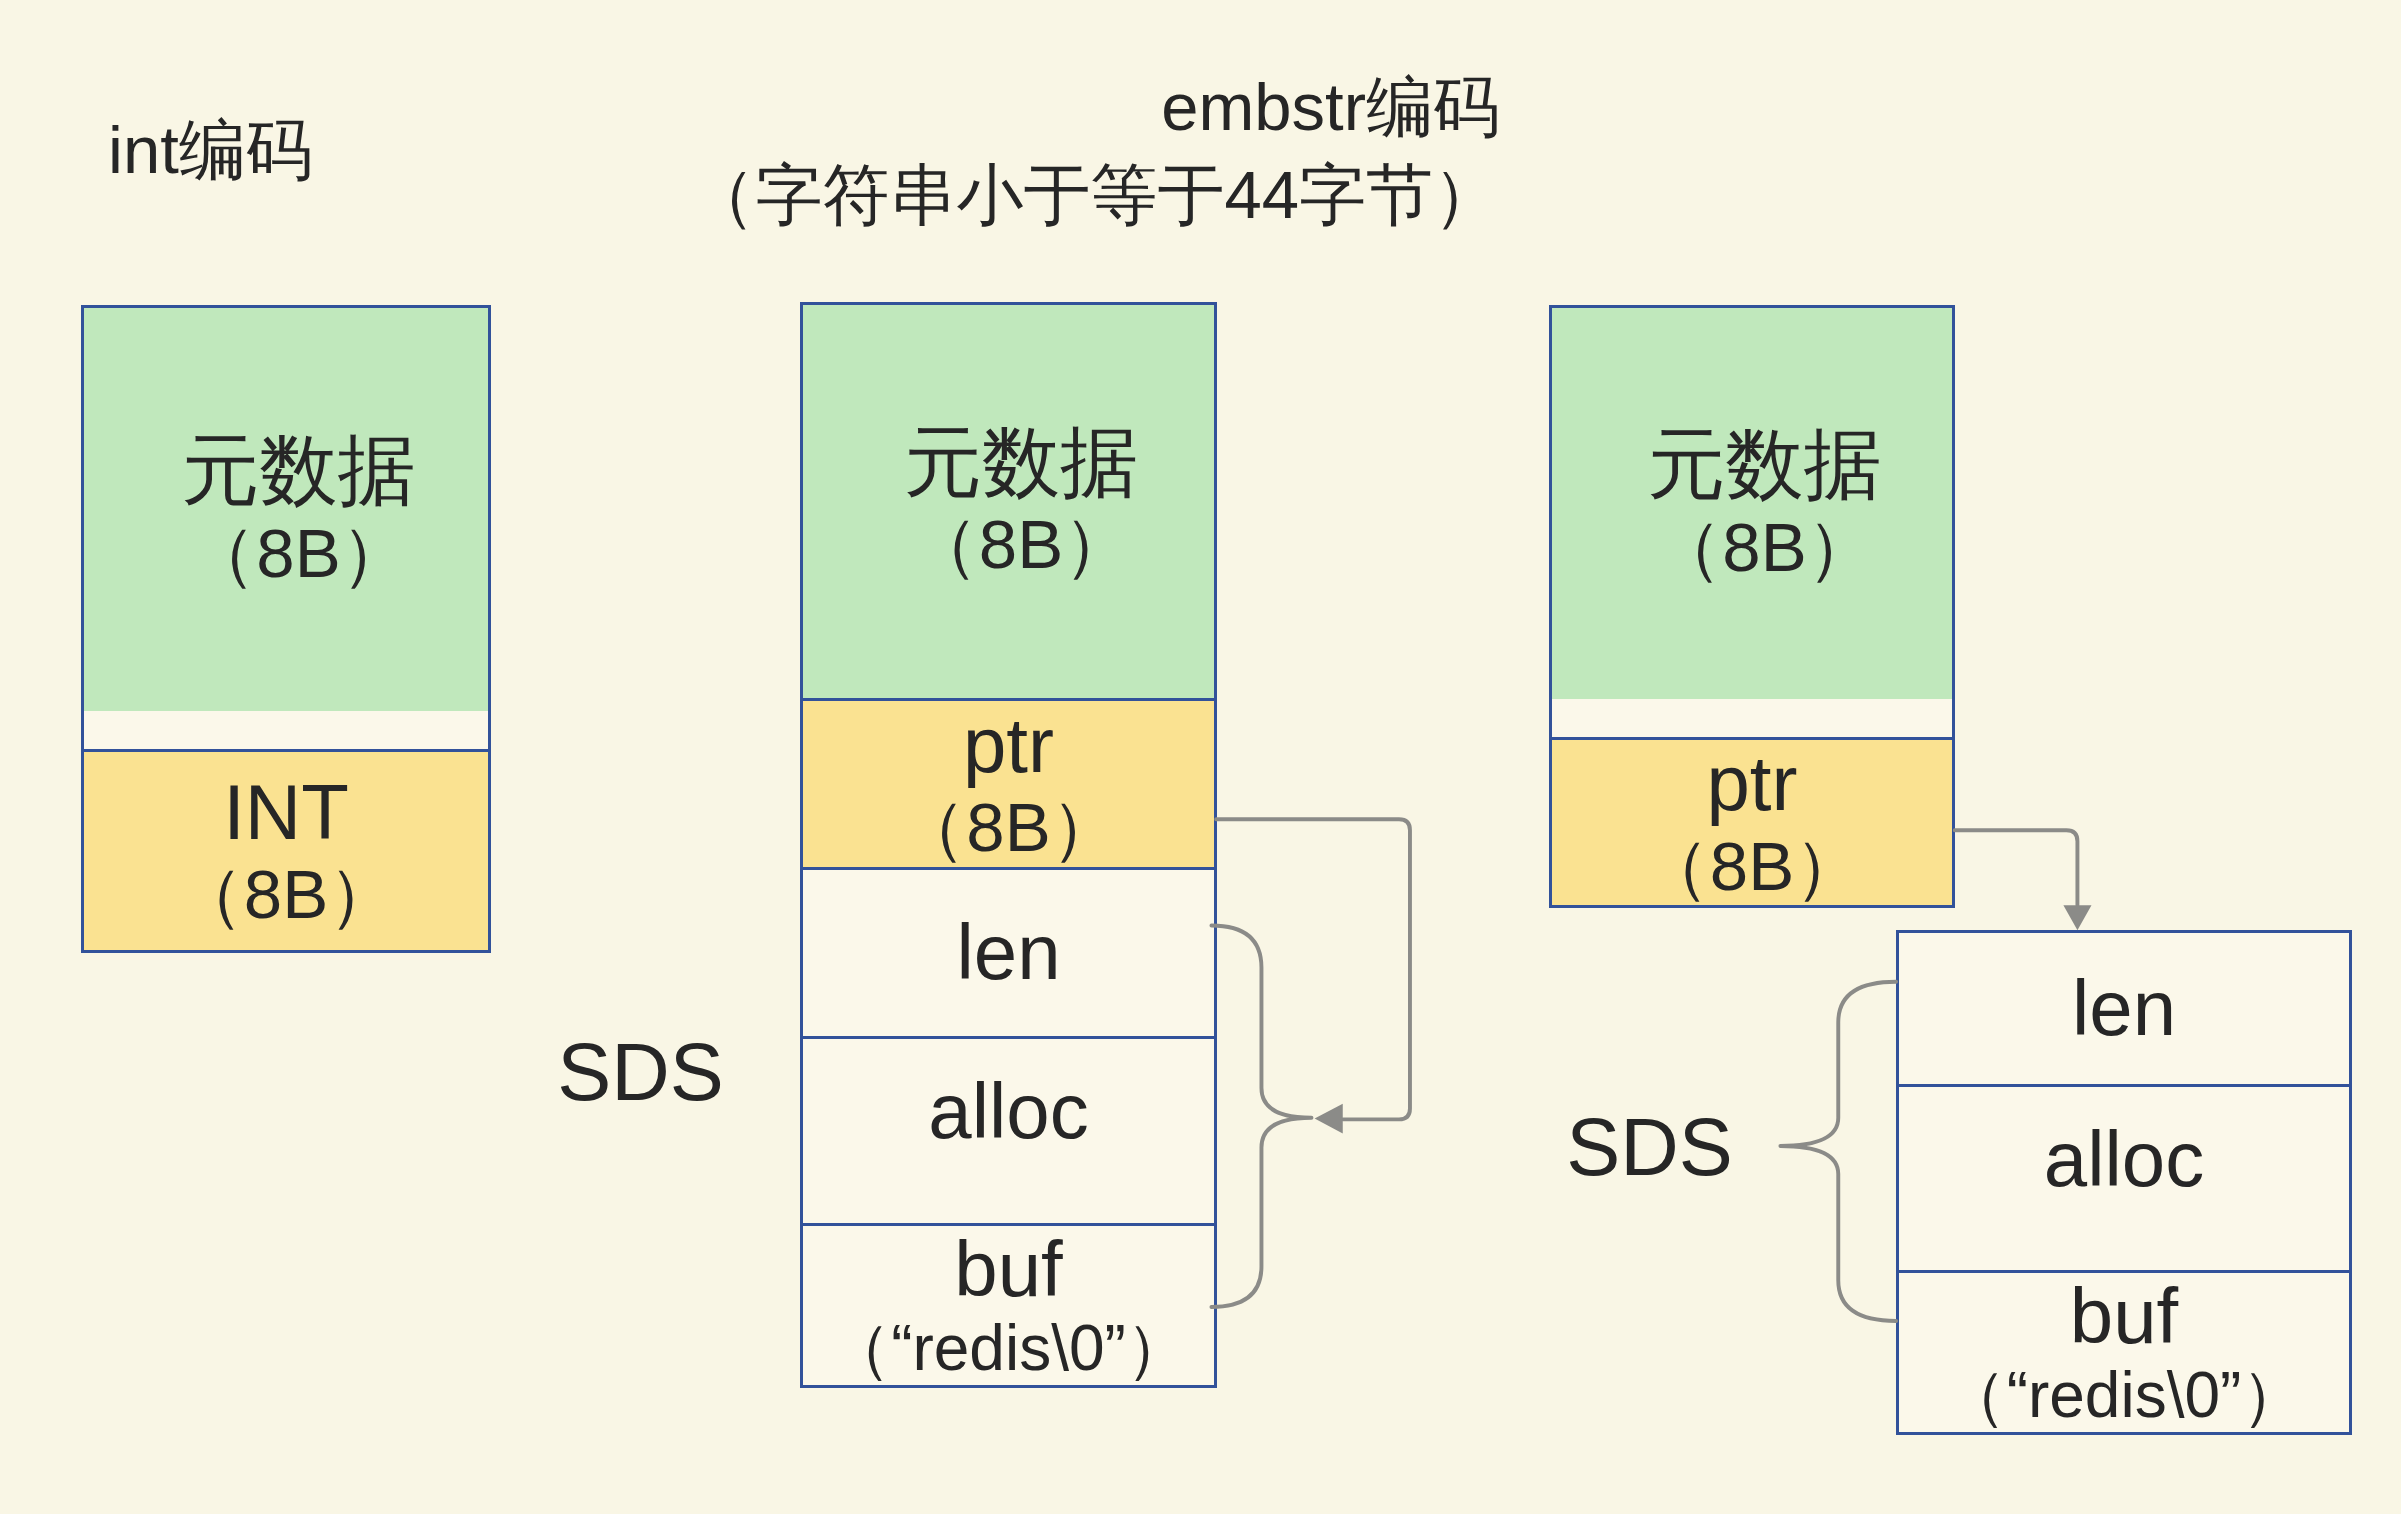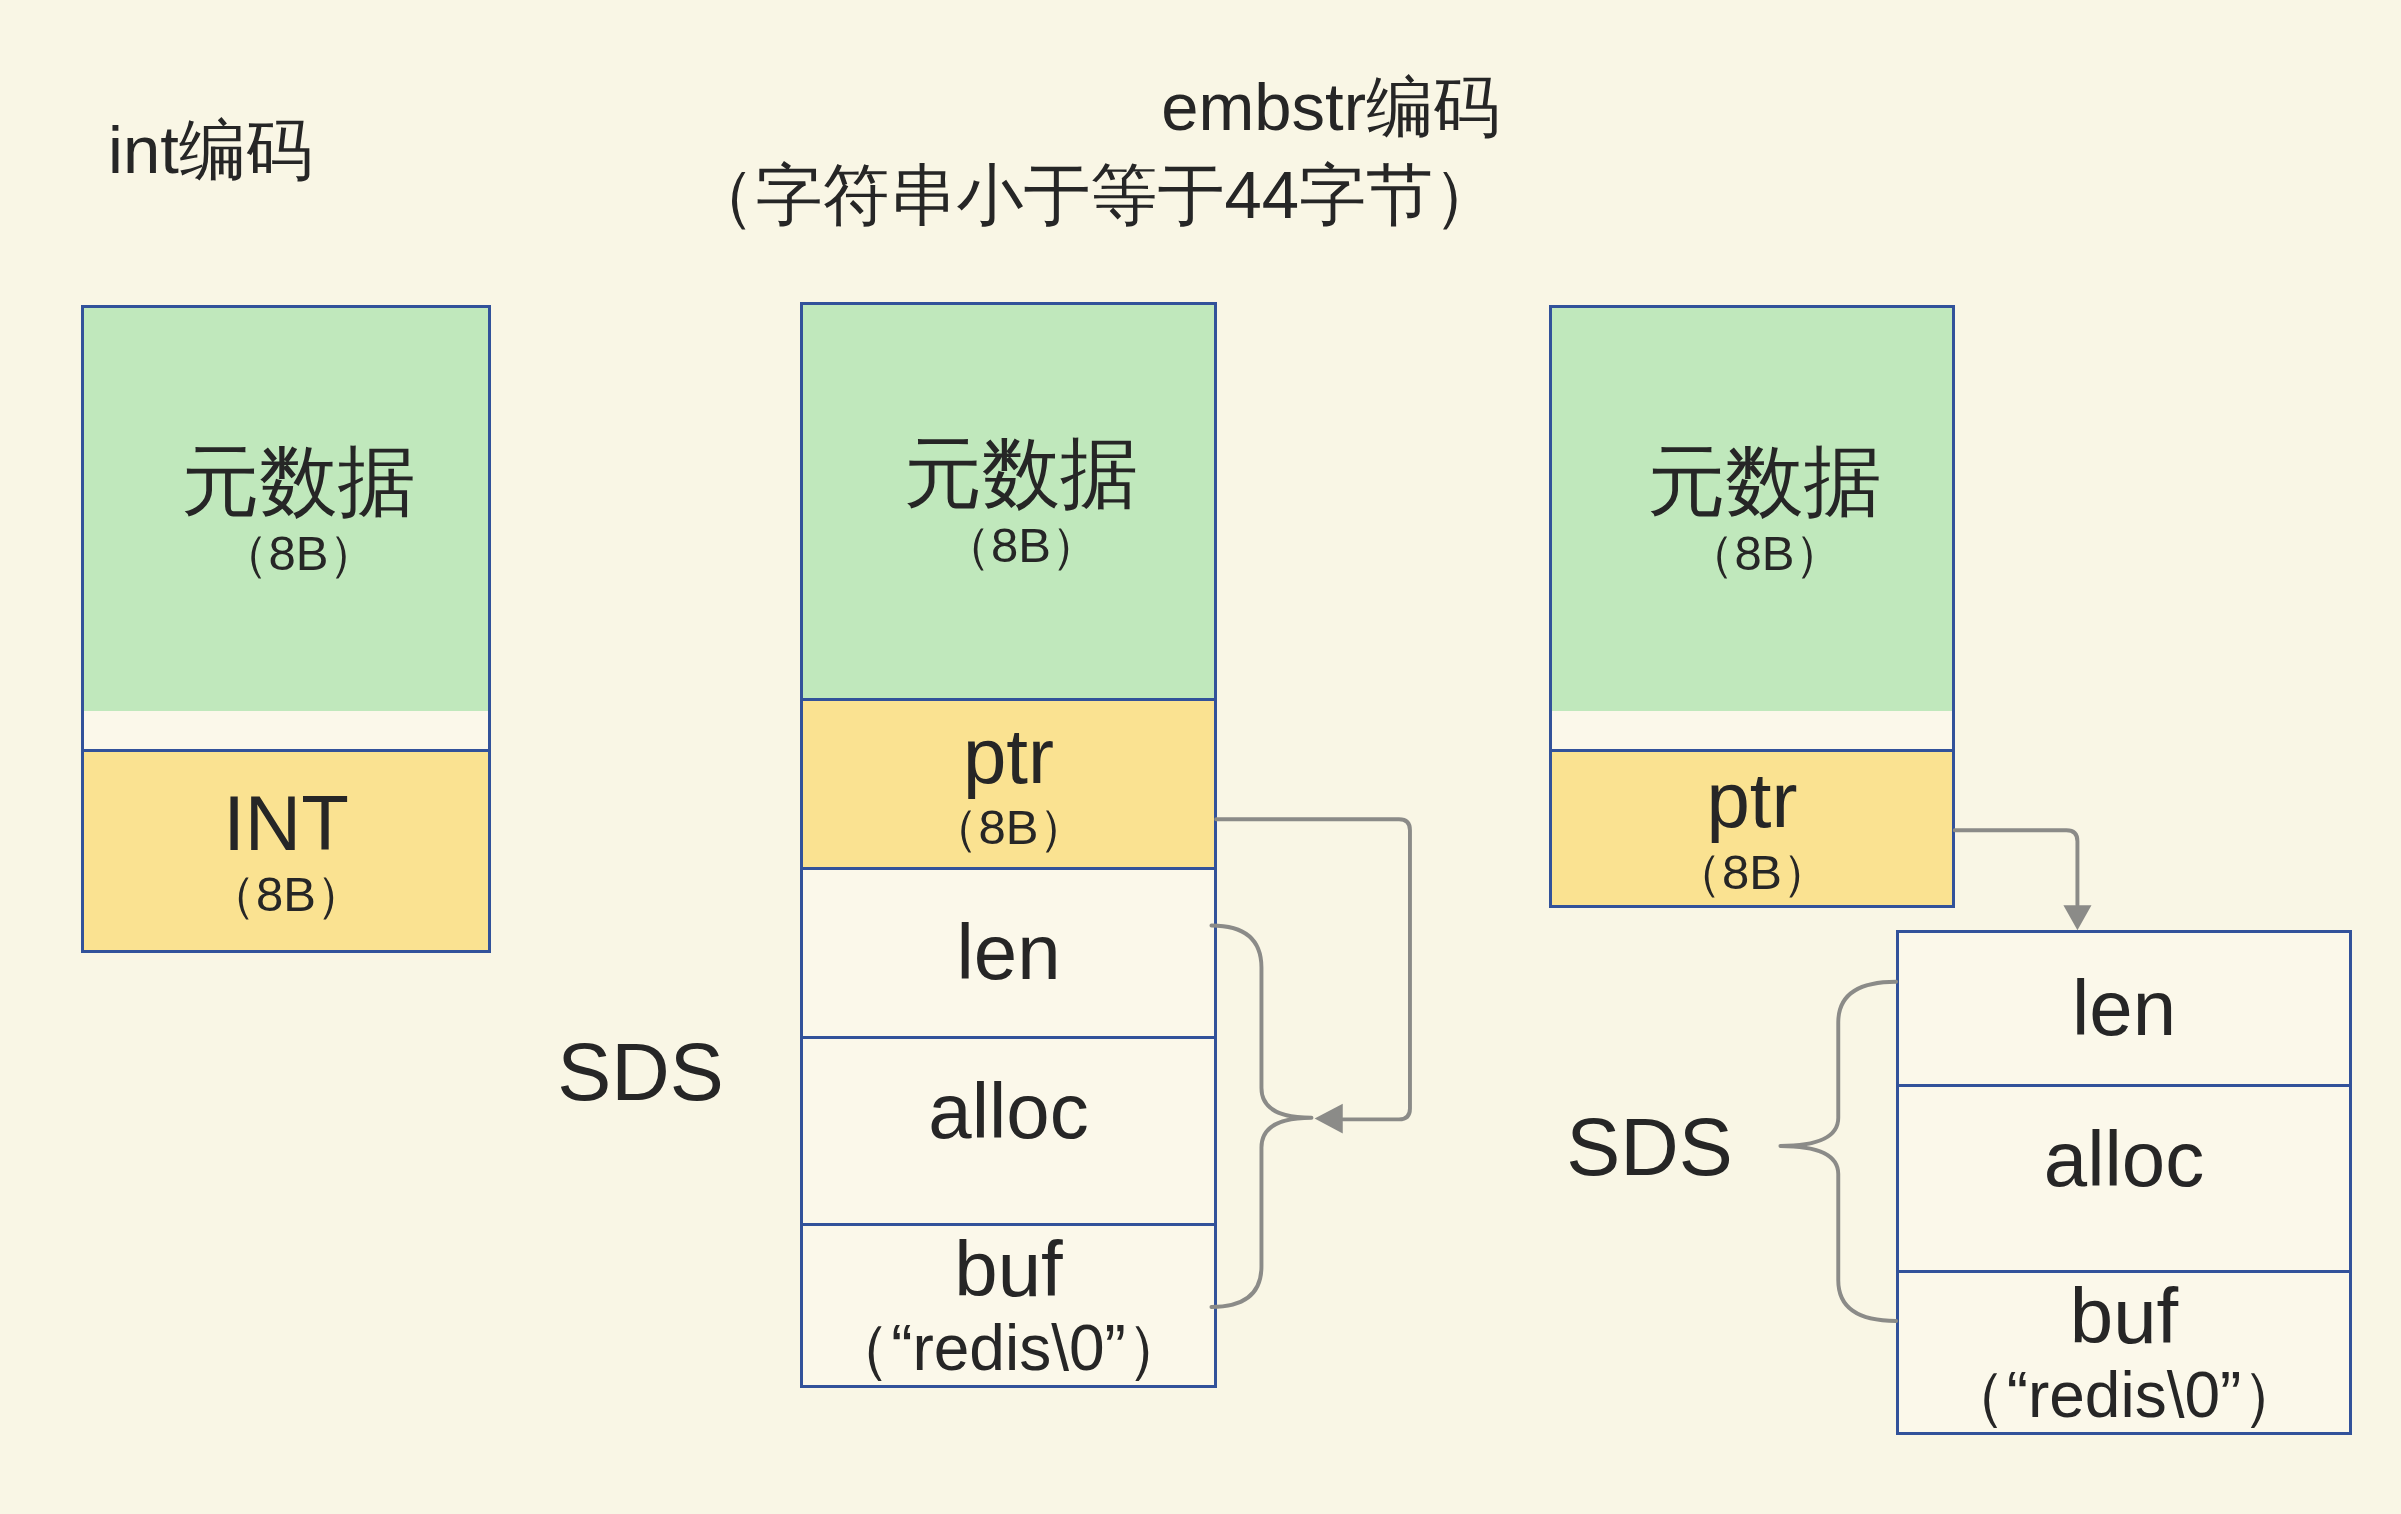--- a/index.html
+++ b/index.html
@@ -47,21 +47,21 @@
     align-items:center;
     justify-content:center;
     font-size:78px;
     line-height:1.12;
     text-align:center;
   }
   .row + .row{border-top:3.9px solid var(--blue);}
   .row.green{background:var(--green);padding-left:25px;}
   .row.yellow{background:var(--yellow);}
   .row.flex1{flex:1;margin-top:38px;}
-  .row .sub{font-size:49px;}
+  .row .sub{font-size:69px;}
   .row .sub-small{font-size:64px;white-space:nowrap;}
   .sds-label{
     position:absolute;
     font-size:81px;
     color:var(--ink);
     text-align:center;
     white-space:nowrap;
   }
   #overlay{
     position:absolute;

